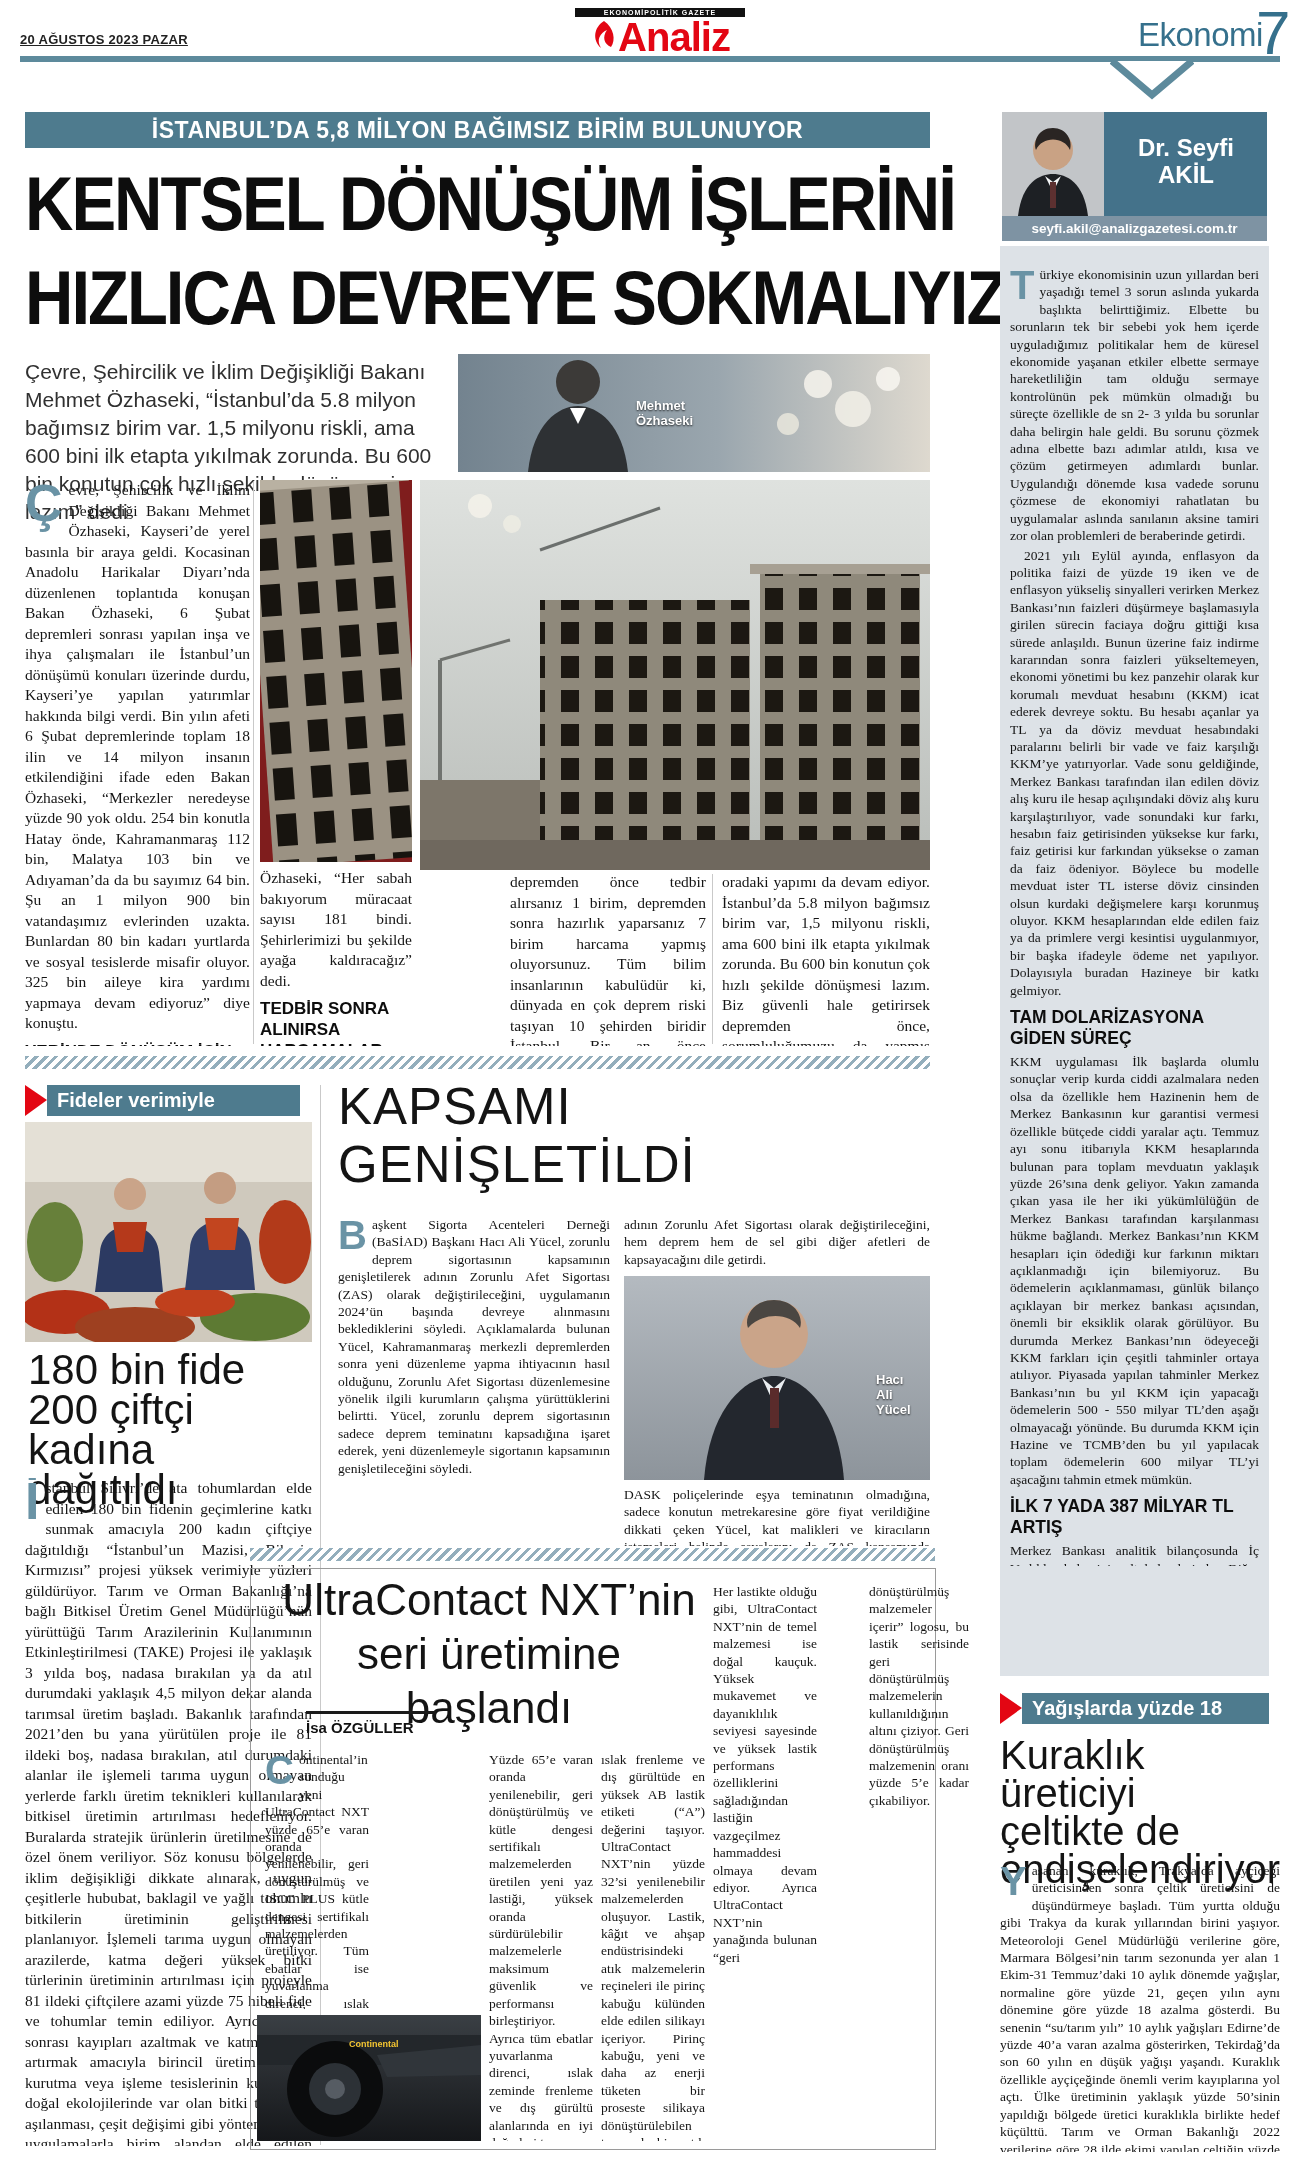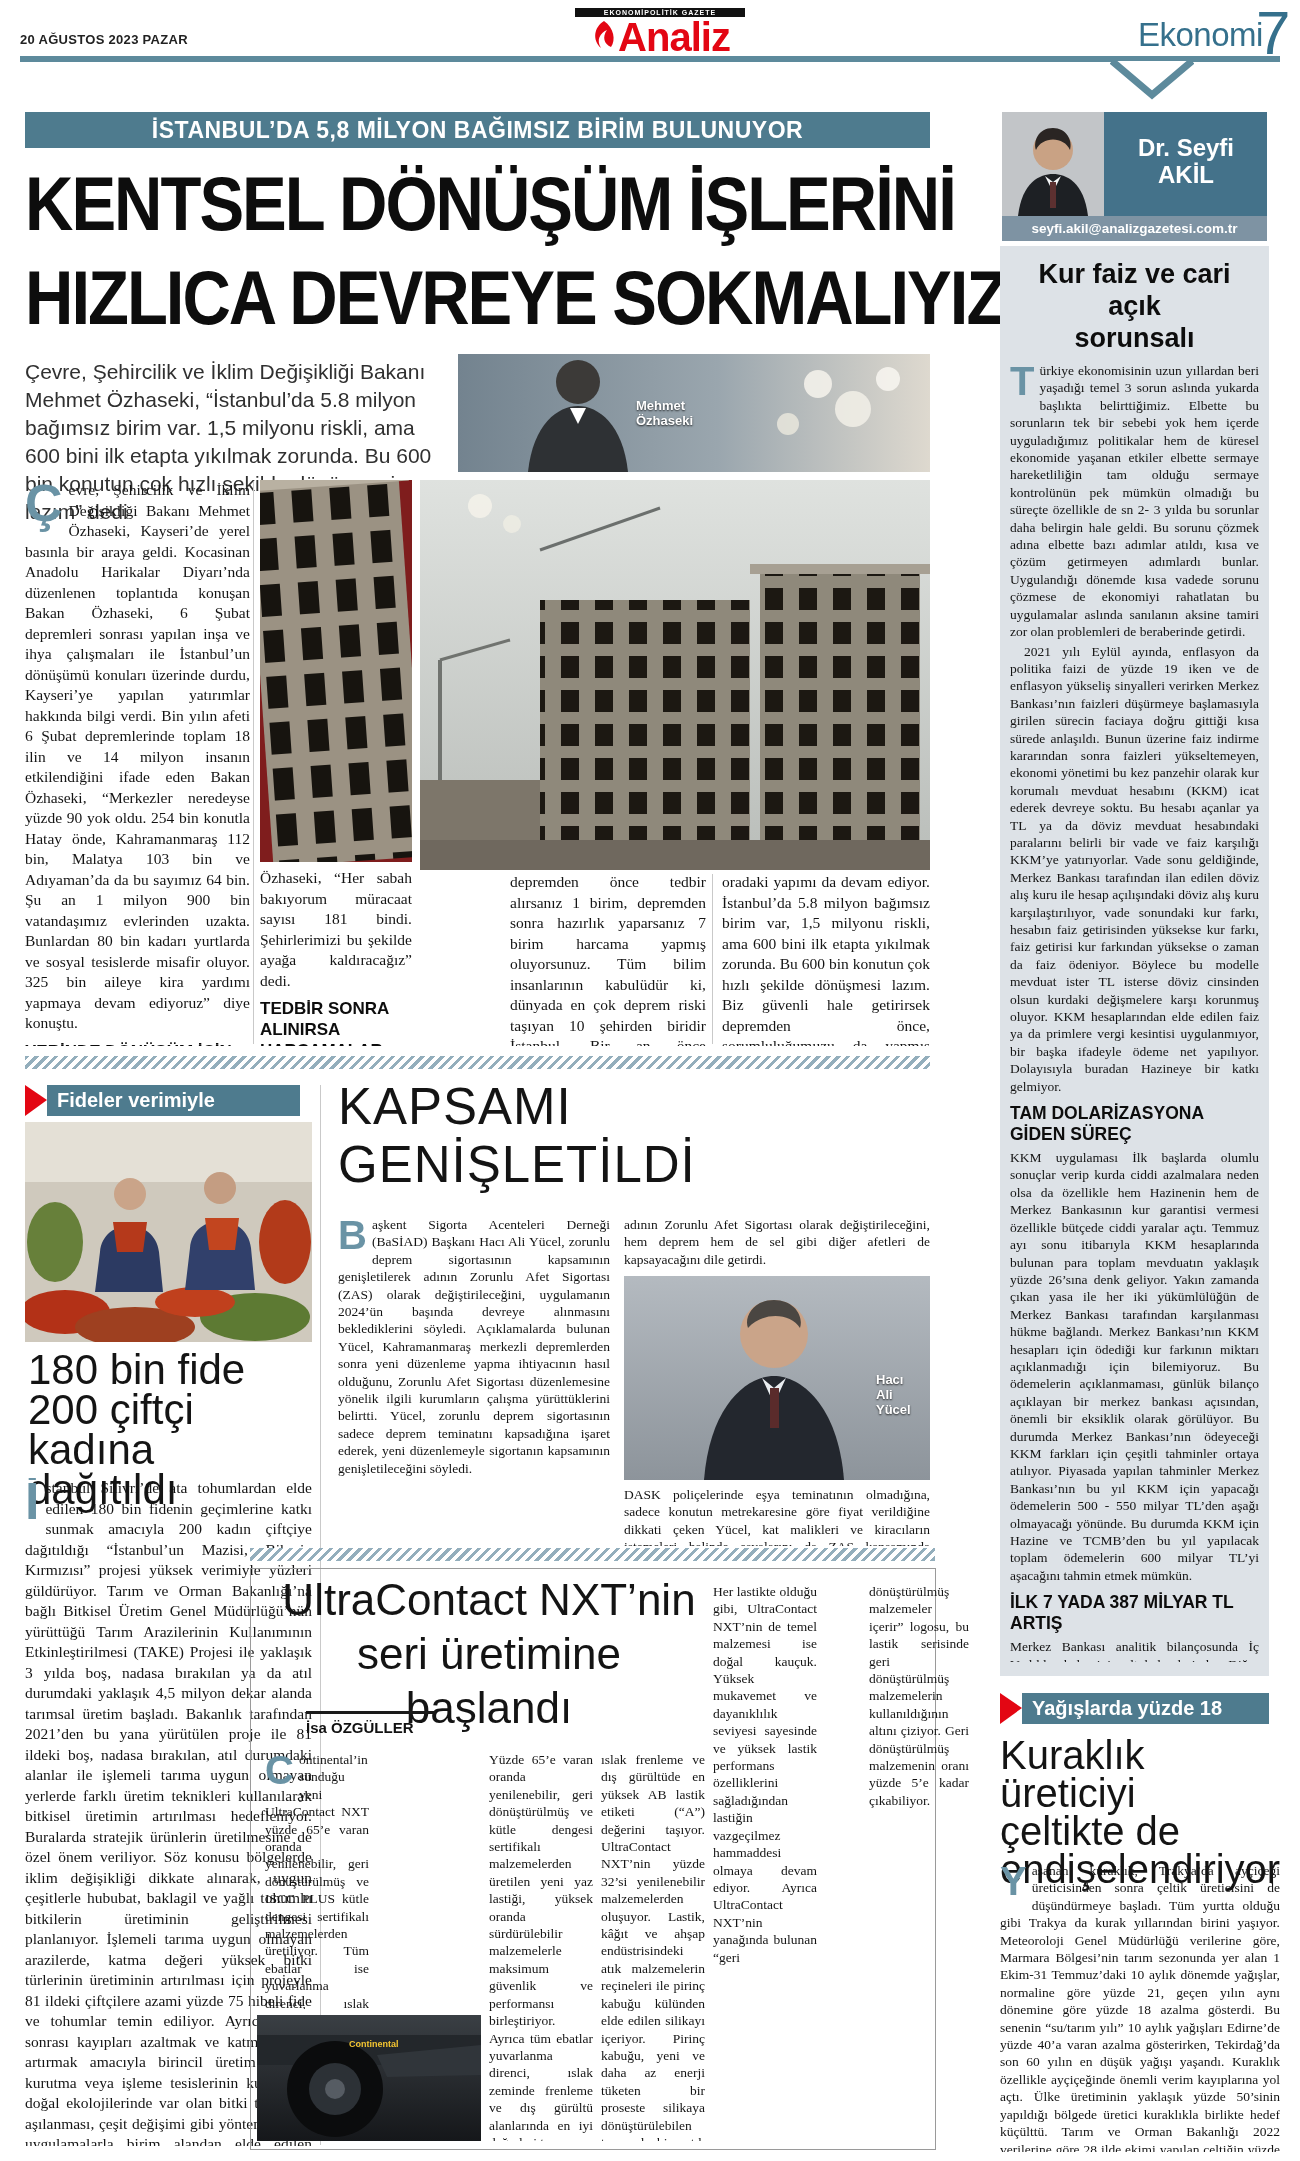--- a/index.html
+++ b/index.html
@@ -58,21 +58,21 @@
              text-shadow:0 1px 2px rgba(0,0,0,.8);}
   .box{border:1px solid #9a9a9a;}
   .byline{font-size:15px;font-weight:800;color:#111;}
   .byrule{height:3px;background:#1a1a1a;width:130px;margin-bottom:5px;}
 </style>
 </head>
 <body>
 
 <div id="paper">
 
-  <div class="abs date" style="left:20px;top:32px;">20 AĞUSTOS 2023 PAZAR</div>
+  <div class="abs date" style="left:20px;top:32px;text-decoration:underline;">20 AĞUSTOS 2023 PAZAR</div>
 
   <div class="abs" style="left:575px;top:8px;width:170px;text-align:center;">
     <div class="logo-tag">EKONOMİPOLİTİK GAZETE</div>
     <div style="display:flex;align-items:center;justify-content:center;gap:2px;">
       <span style="display:inline-block;width:26px;height:34px;">
         <svg width="26" height="34" viewBox="0 0 26 34">
             <path d="M14 1 C4 7 2 20 11 28 C6 20 10 13 17 10 C12 17 14 24 21 27 C26 20 24 8 14 1 Z" fill="#e30613"></path>
           </svg>
       </span>
       <span class="logo-name">Analiz</span>
@@ -316,24 +316,20 @@
         <path d="M51 16 C36 16 31 30 34 38 C40 24 62 24 68 38 C71 28 64 16 51 16 Z" fill="#2a2523"></path>
         <path d="M16 104 C20 70 38 62 51 62 C64 62 82 70 86 104 Z" fill="#1d2024"></path>
         <path d="M43 64 L51 80 L59 64 L51 70 Z" fill="#f2f4f5"></path>
         <rect x="48" y="70" width="6" height="26" fill="#5c3030"></rect>
       </svg>
     </div>
   </div>
   <div class="abs email-bar" style="left:1002px;top:216px;width:265px;height:25px;">seyfi.akil@analizgazetesi.com.tr</div>
 
   <div class="abs panel" style="left:1000px;top:246px;width:269px;height:1430px;padding:12px 10px;box-sizing:border-box;overflow:hidden;">
-    <div class="col-title">
-      <div>Kur faiz ve cari açık</div>
-      <div>sorunsalı</div>
-    </div>
     <div class="bt-s" style="margin-top:8px;height:1300px;">
       <p class="first"><span class="dropcap-s">T</span><span>ürkiye ekonomisinin uzun yıllardan beri yaşadığı temel 3 sorun aslında yukarda başlıkta belirttiğimiz. Elbette bu sorunların tek bir sebebi yok hem içerde uyguladığımız politikalar hem de küresel ekonomide yaşanan etkiler elbette sermaye hareketliliğin tam olduğu sermaye kontrolünün pek mümkün olmadığı bu süreçte özellikle de sn 2- 3 yılda bu sorunlar daha belirgin hale geldi. Bu sorunu çözmek adına elbette bazı adımlar atıldı, kısa ve çözüm getirmeyen adımlardı bunlar. Uygulandığı dönemde kısa vadede sorunu çözmese de ekonomiyi rahatlatan bu uygulamalar aslında sanılanın aksine tamiri zor olan problemleri de beraberinde getirdi.</span></p>
       <p>2021 yılı Eylül ayında, enflasyon da politika faizi de yüzde 19 iken ve de enflasyon yükseliş sinyalleri verirken Merkez Bankası’nın faizleri düşürmeye başlamasıyla girilen sürecin faciaya doğru gittiği kısa sürede anlaşıldı. Bunun üzerine faiz indirme kararından sonra faizleri yükseltemeyen, ekonomi yönetimi bu kez panzehir olarak kur korumalı mevduat hesabını (KKM) icat ederek devreye soktu. Bu hesabı açanlar ya TL ya da döviz mevduat hesabındaki paralarını belirli bir vade ve faiz karşılığı KKM’ye yatırıyorlar. Vade sonu geldiğinde, Merkez Bankası tarafından ilan edilen döviz alış kuru ile hesap açılışındaki döviz alış kuru karşılaştırılıyor, vade sonundaki kur farkı, hesabın faiz getirisinden yüksekse kur farkı, faiz getirisi kur farkından yüksekse o zaman da faiz ödeniyor. Böylece bu modelle mevduat ister TL isterse döviz cinsinden olsun kurdaki değişmelere karşı korunmuş oluyor. KKM hesaplarından elde edilen faiz ya da primlere vergi kesintisi uygulanmıyor, bir başka ifadeyle ödeme net yapılıyor. Dolayısıyla buradan Hazineye bir katkı gelmiyor.</p>
       <div class="subhead-s">TAM DOLARİZASYONA GİDEN SÜREÇ</div>
       <p class="first">KKM uygulaması İlk başlarda olumlu sonuçlar verip kurda ciddi azalmalara neden olsa da özellikle hem Hazinenin hem de Merkez Bankasının kur garantisi vermesi özellikle bütçede ciddi yaralar açtı. Temmuz ayı sonu itibarıyla KKM hesaplarında bulunan para toplam mevduatın yaklaşık yüzde 26’sına denk geliyor. Yakın zamanda çıkan yasa ile her iki yükümlülüğün de Merkez Bankası tarafından karşılanması hükme bağlandı. Merkez Bankası’nın KKM hesapları için ödediği kur farkının miktarı açıklanmadığı için bilemiyoruz. Bu ödemelerin açıklanmaması, günlük bilanço açıklayan bir merkez bankası açısından, önemli bir eksiklik olarak görülüyor. Bu durumda Merkez Bankası’nın ödeyeceği KKM farkları için çeşitli tahminler ortaya atılıyor. Piyasada yapılan tahminler Merkez Bankası’nın bu yıl KKM için yapacağı ödemelerin 500 - 550 milyar TL’den aşağı olmayacağı yönünde. Bu durumda KKM için Hazine ve TCMB’den bu yıl yapılacak toplam ödemelerin 600 milyar TL’yi aşacağını tahmin etmek mümkün.</p>
       <div class="subhead-s">İLK 7 YADA 387 MİLYAR TL ARTIŞ</div>
       <p class="first">Merkez Bankası analitik bilançosunda İç Varlıklar kaleminin alt kalemlerinden Diğer kalemi Bankanın kâr/zarar gelişimini gösterir. Açıklanan veriler ışığında bir tahmin yapmak gerekirse bu yılın ilk 7 ayında bu kalemde 387 milyar TL’lik artış olduğunu görüyoruz. Bu artış büyük ölçüde KKM ödemelerinden gelen zararı gösteriyor. Bu durumda geçtiğimiz yıllarda kâr açıklayan ve elde ettiği kârı Hazine’ye devreden Merkez Bankası’nın bu yıl ciddi oranda zarar edeceğini ve Hazine’ye kâr devredemeyeceğini görüyoruz.</p>
     </div>
   </div>
 

